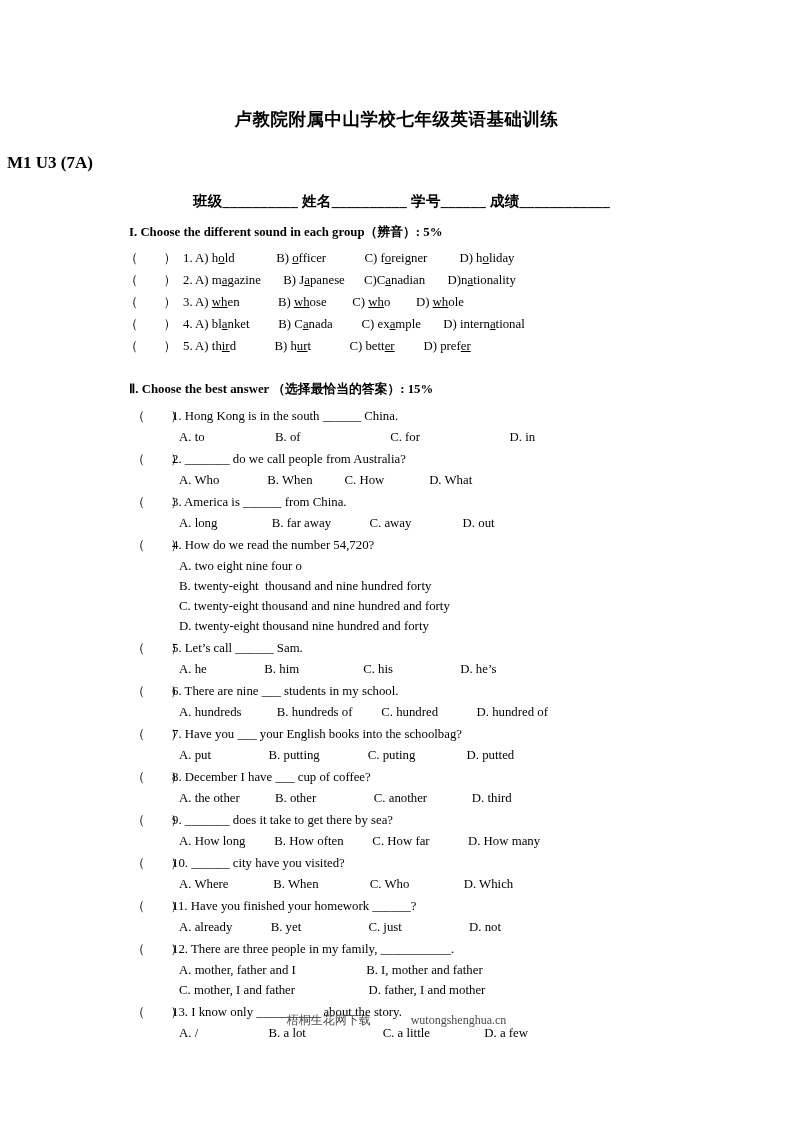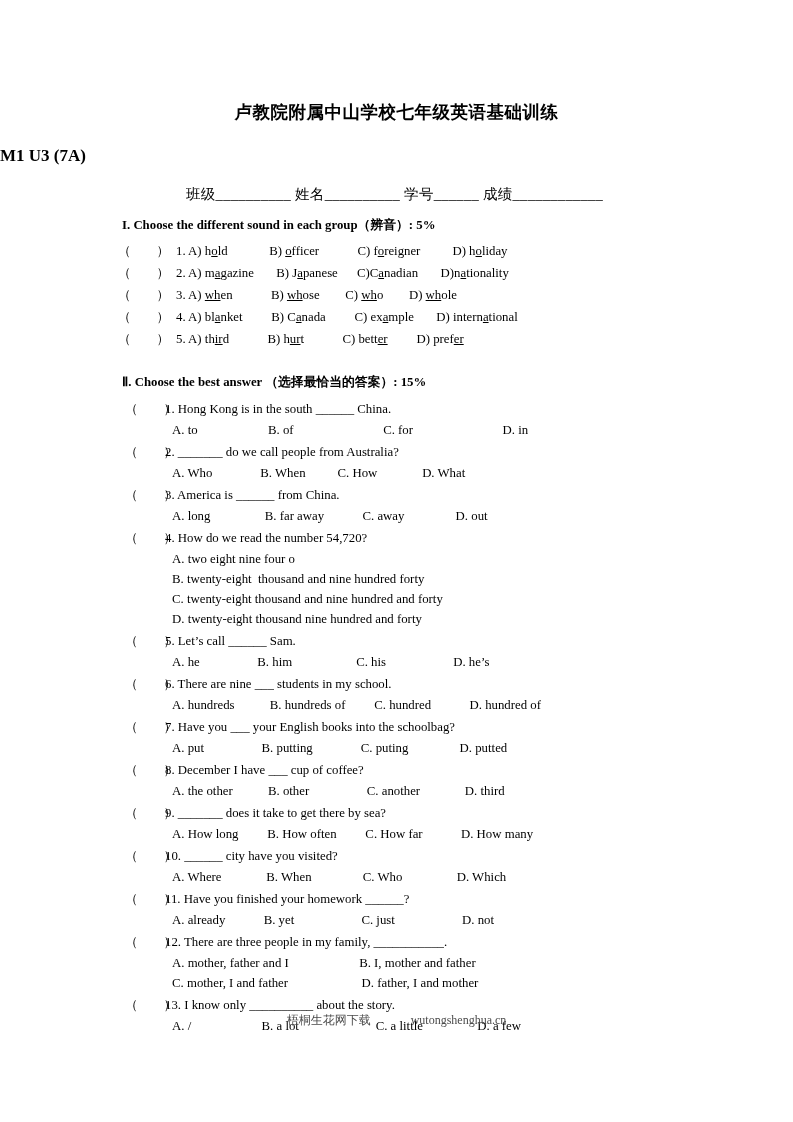--- a/index.html
+++ b/index.html
@@ -12,42 +12,42 @@
     height: 1122px;
     font-family: "Liberation Serif", serif;
     color: #000000;
     position: relative;
   }
   .page {
     position: relative;
     width: 793px;
     height: 1061px;
     box-sizing: border-box;
-    padding: 0;
+    padding: 7px;
   }
   .title {
     text-align: center;
     font-weight: bold;
     font-size: 17.5px;
     font-family: "DejaVu Sans", sans-serif;
     margin: 0;
     padding-top: 100px;
     letter-spacing: 0.5px;
   }
   .subtitle {
     text-align: left;
     font-weight: bold;
     font-size: 17px;
     font-family: "Liberation Serif", serif;
     margin: 0;
     padding-top: 22px;
   }
   .infoline {
     font-size: 14.5px;
-    font-weight: normal;
+    font-weight: bold;
     margin: 0;
     padding-top: 19px;
     padding-left: 186px;
     letter-spacing: 0.3px;
   }
   .infoline span.fld {
     display: inline-block;
   }
   .section-head {
     font-size: 12.8px;

